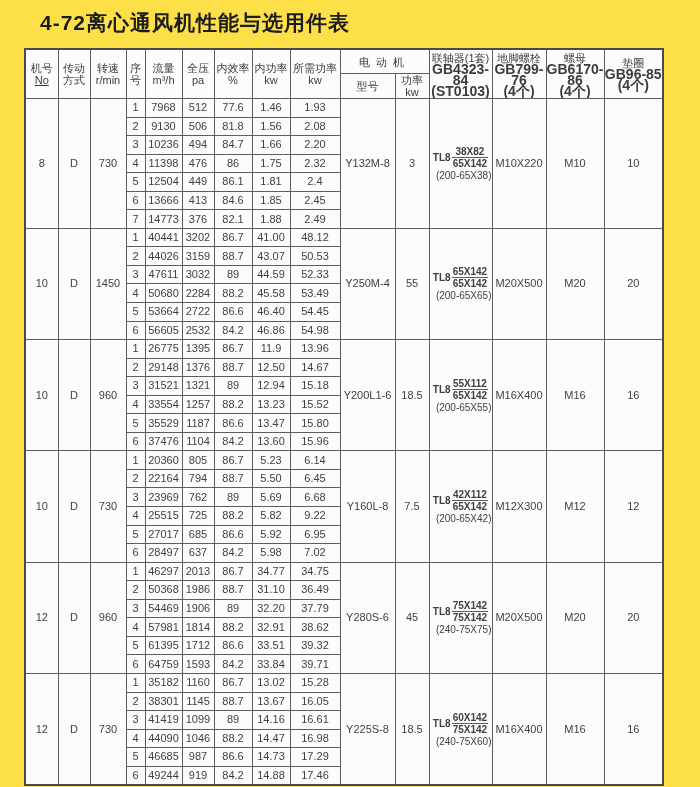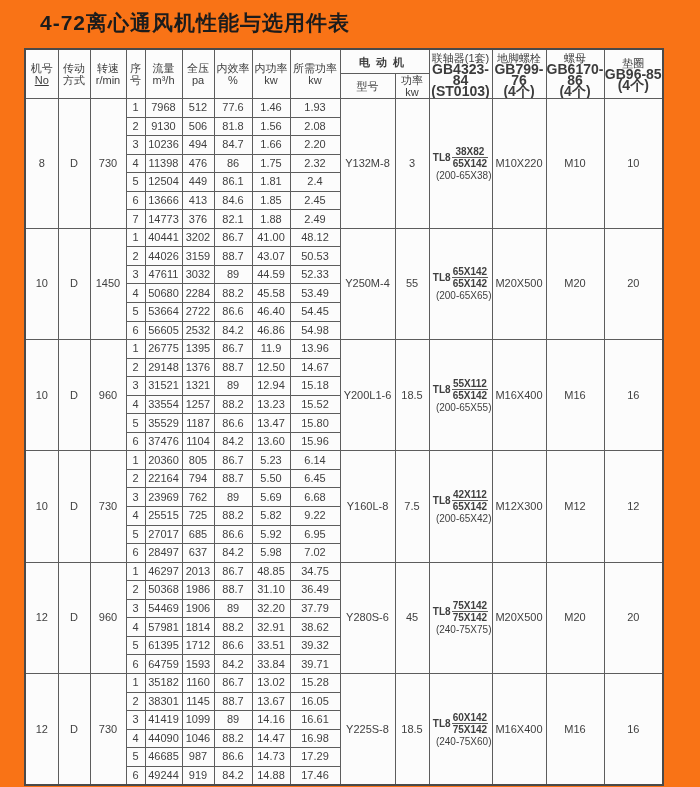--- a/index.html
+++ b/index.html
@@ -1,36 +1,36 @@
 <!DOCTYPE html>
 <html><head>
 <meta charset="utf-8">
 <style>
   html,body{margin:0;padding:0;}
   .page{
-    width:700px;height:787px;background:#f97316;overflow:hidden;
+    width:700px;height:787px;background:#fde047;overflow:hidden;
     font-family:"Liberation Sans","DejaVu Sans",sans-serif;color:#3f3f3f;
   }
   .title{
     margin:0;padding:9px 0 0 40px;font-size:21px;font-weight:bold;
     color:#1c1c1c;letter-spacing:1px;
   }
   table{
     border-collapse:collapse;table-layout:fixed;width:638px;
     margin:11px 0 0 24px;border:2px solid #4a4a4a;background:#fcfcfc;
   }
   th,td{
     border:1px solid #5d5d5d;padding:0;text-align:center;vertical-align:middle;
     font-weight:normal;overflow:hidden;
   }
   thead th{height:23px;font-size:11px;line-height:12px;color:#3c3c3c;}
   thead .hline{display:block;}
   thead .sub{font-size:14px;line-height:11px;font-weight:bold;}
   .no-underline{text-decoration:underline;}
-  .motor-group{letter-spacing:6px;text-indent:6px;font-weight:bold;}
+  .motor-group{letter-spacing:6px;text-indent:6px;}
   .body-row td{height:17.55px;font-size:11px;line-height:17px;white-space:nowrap;}
   td.coupling{font-size:10px;line-height:11px;white-space:nowrap;}
   .coupling-line{display:flex;align-items:center;justify-content:center;font-weight:bold;}
   .frac{display:inline-flex;flex-direction:column;margin-left:1px;}
   .frac-top{border-bottom:1px solid #5d5d5d;padding:0 1px;}
   .frac-bottom{padding:0 1px;}
   .coupling-note{margin-top:1px;text-align:right;}
 </style>
 </head>
 <body>
@@ -397,21 +397,21 @@
           <td>7.02</td>
         </tr>
         <tr class="body-row">
           <td rowspan="6">12</td>
           <td rowspan="6">D</td>
           <td rowspan="6">960</td>
           <td>1</td>
           <td>46297</td>
           <td>2013</td>
           <td>86.7</td>
-          <td>48.85</td>
+          <td>34.77</td>
           <td>34.75</td>
           <td rowspan="6">Y280S-6</td>
           <td rowspan="6">45</td>
           <td rowspan="6" class="coupling">
             <div class="coupling-line">
               <span>TL8</span>
               <span class="frac">
                 <span class="frac-top">75X142</span>
                 <span class="frac-bottom">75X142</span>
               </span>

